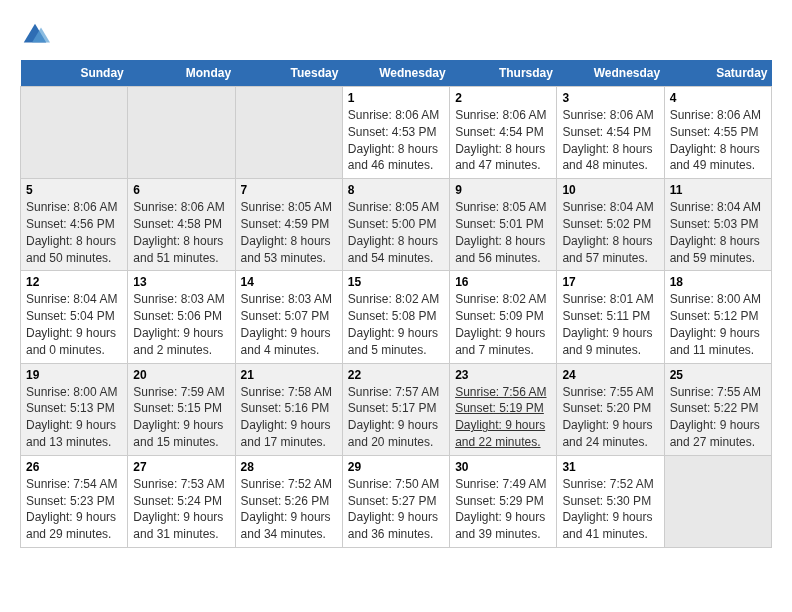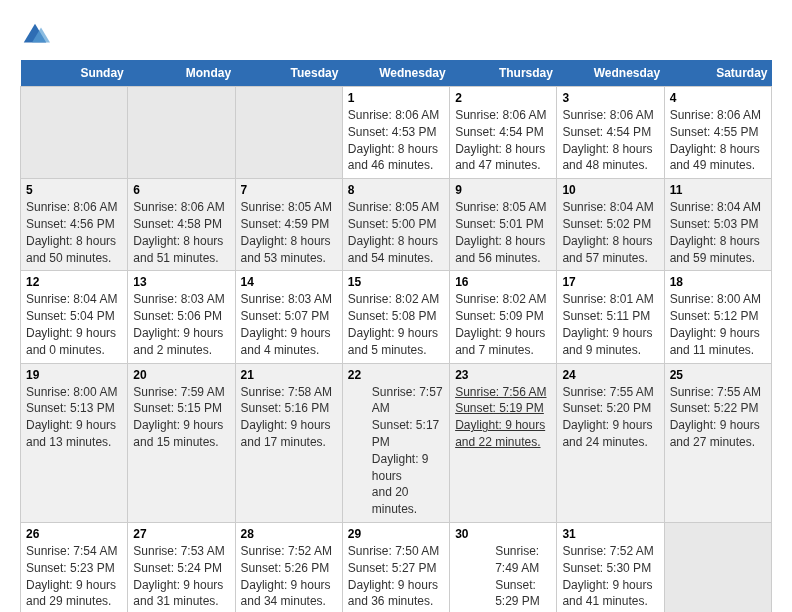--- a/index.html
+++ b/index.html
@@ -277,21 +277,21 @@
         </td>
         <td>
           <span class="day-number">21</span>
           <div class="day-info" style="white-space: pre-line;">Sunrise: 7:58 AM
 Sunset: 5:16 PM
 Daylight: 9 hours
 and 17 minutes.</div>
         </td>
         <td>
           <span class="day-number">22</span>
-          <div class="day-info" style="white-space: pre-line; margin-left: 24px;">Sunrise: 7:57 AM
+          <div class="day-info" style="white-space: pre-line;">Sunrise: 7:57 AM
 Sunset: 5:17 PM
 Daylight: 9 hours
 and 20 minutes.</div>
         </td>
         <td>
           <span class="day-number">23</span>
           <div class="day-info" style="white-space: pre-line; text-decoration: underline;">Sunrise: 7:56 AM
 Sunset: 5:19 PM
 Daylight: 9 hours
 and 22 minutes.</div>
@@ -335,21 +335,21 @@
         </td>
         <td>
           <span class="day-number">29</span>
           <div class="day-info" style="white-space: pre-line;">Sunrise: 7:50 AM
 Sunset: 5:27 PM
 Daylight: 9 hours
 and 36 minutes.</div>
         </td>
         <td>
           <span class="day-number">30</span>
-          <div class="day-info" style="white-space: pre-line; margin-left: 40px;">Sunrise: 7:49 AM
+          <div class="day-info" style="white-space: pre-line;">Sunrise: 7:49 AM
 Sunset: 5:29 PM
 Daylight: 9 hours
 and 39 minutes.</div>
         </td>
         <td>
           <span class="day-number">31</span>
           <div class="day-info" style="white-space: pre-line;">Sunrise: 7:52 AM
 Sunset: 5:30 PM
 Daylight: 9 hours
 and 41 minutes.</div>

